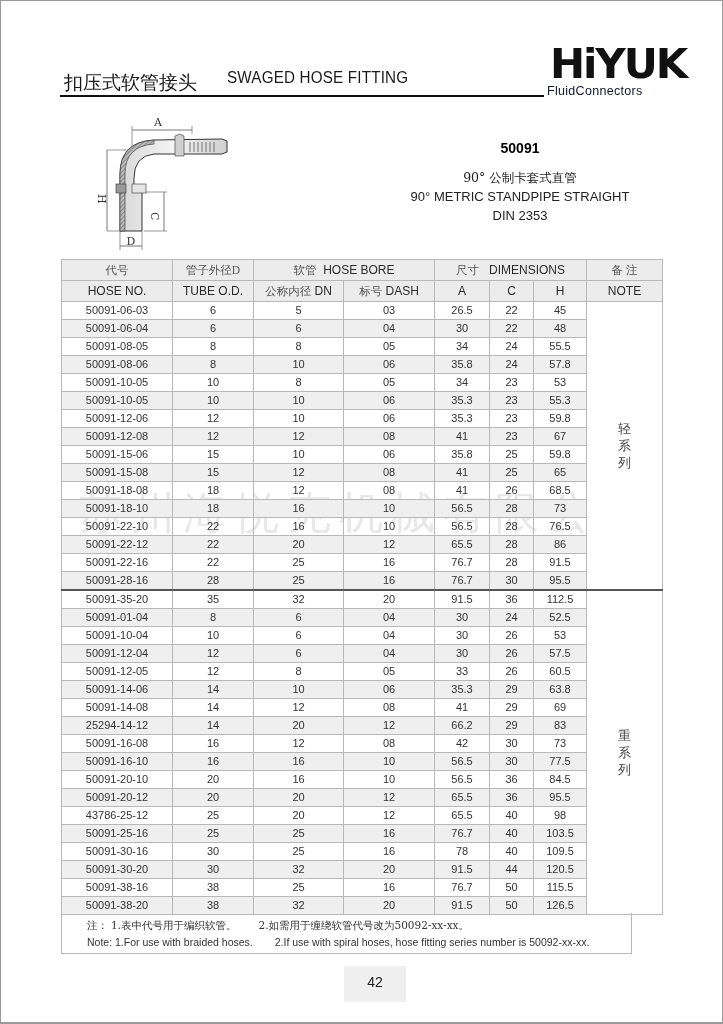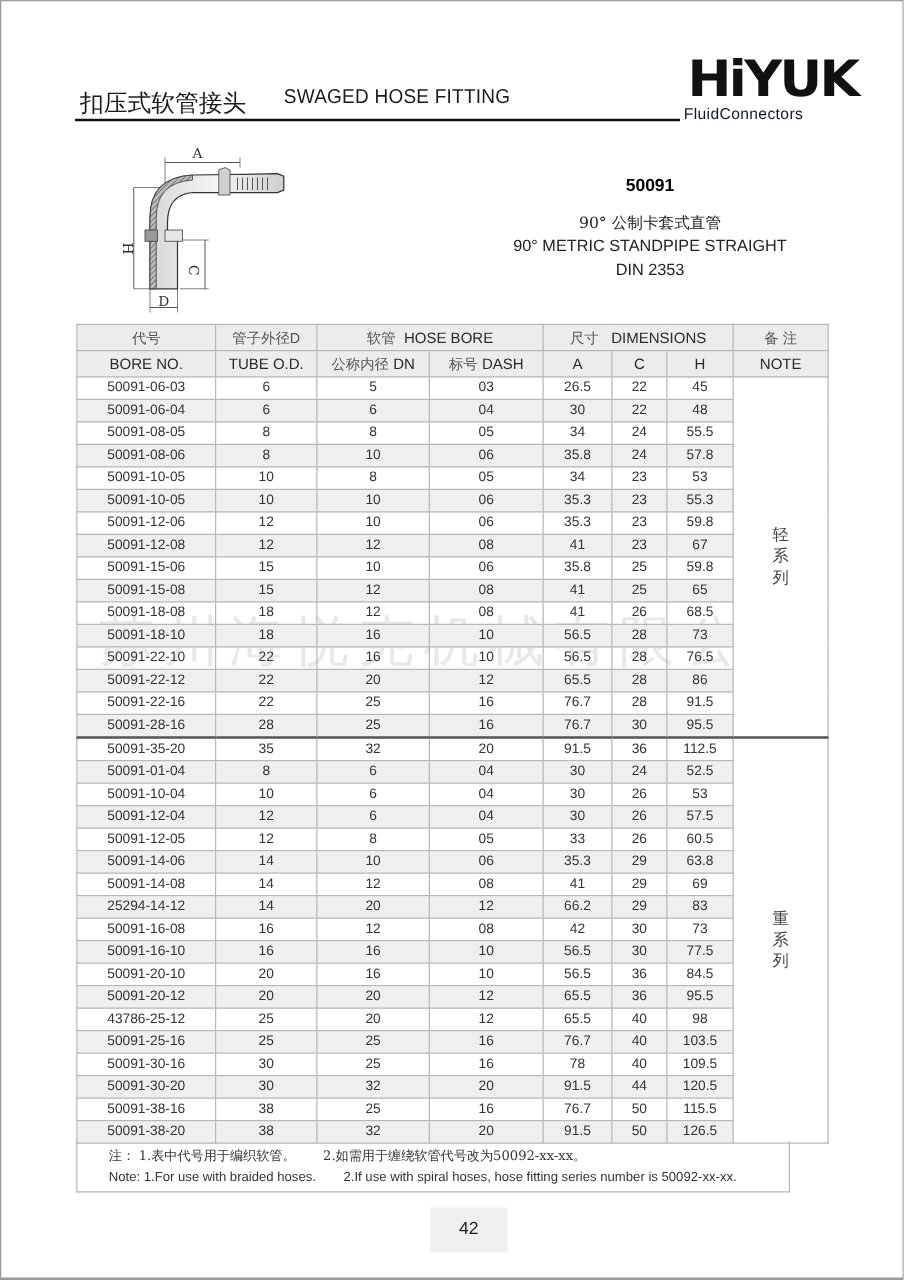--- a/index.html
+++ b/index.html
@@ -18,21 +18,21 @@
   .drawing { position: absolute; left: 92px; top: 112px; width: 150px; height: 140px; }
 
   .product { position: absolute; left: 350px; top: 140px; width: 340px; text-align: center; }
   .product-code { font-size: 14px; font-weight: bold; color: #000000; margin-bottom: 12px; }
   .product-line { font-size: 13px; color: #222; line-height: 19px; }
   .product-line.cn { font-family: "DejaVu Serif", serif; font-size: 12.5px; }
 
   .spec-table { position: absolute; left: 61px; top: 259px; width: 601px; border-collapse: collapse; table-layout: fixed; font-size: 11px; color: #333; }
   .spec-table td, .spec-table th { border: 1px solid #b8b8b8; text-align: center; vertical-align: middle; font-weight: normal; padding: 0; }
   .spec-table thead th { background: #ececec; height: 21px; font-size: 12px; color: #2b2b2b; }
-  .spec-table thead .cn { font-family: Liberation Sans, sans-serif; color: #555; font-size: 11.5px; }
+  .spec-table thead .cn { font-family: Liberation Serif, serif; color: #555; font-size: 11.5px; }
   .spec-table tbody td { height: 17.9px; line-height: 17px; }
   .spec-table tbody tr.alt td.dc { background: #efefef; }
   .spec-table tbody tr.heavy-start td { border-top: 2px solid #555; }
   .note-cell { background: #fff; font-family: "DejaVu Serif", serif; font-size: 13px; color: #444; line-height: 29px; }
   .note-cell span { display: block; }
 
   .footnote { position: absolute; left: 61px; top: 913px; width: 571px; height: 41px; border: 1px solid #b8b8b8; border-top: none; padding: 4px 0 0 25px; font-size: 10.5px; color: #333; line-height: 17px; }
   .footnote .cn { font-family: "DejaVu Serif", serif; }
   .footnote .gap { display: inline-block; width: 22px; }
 
@@ -125,21 +125,21 @@
   </colgroup>
   <thead>
     <tr>
       <th><span class="cn">代号</span></th>
       <th><span class="cn">管子外径D</span></th>
       <th colspan="2"><span class="cn">软管</span>&nbsp; <span>HOSE BORE</span></th>
       <th colspan="3"><span class="cn">尺寸</span>&nbsp;&nbsp; <span>DIMENSIONS</span></th>
       <th><span class="cn">备 注</span></th>
     </tr>
     <tr>
-      <th>BORE NO.</th>
+      <th>HOSE NO.</th>
       <th>TUBE O.D.</th>
       <th><span class="cn">公称内径</span> <span>DN</span></th>
       <th><span class="cn">标号</span> <span>DASH</span></th>
       <th>A</th>
       <th>C</th>
       <th>H</th>
       <th>NOTE</th>
     </tr>
   </thead>
   <tbody id="spec-body">

